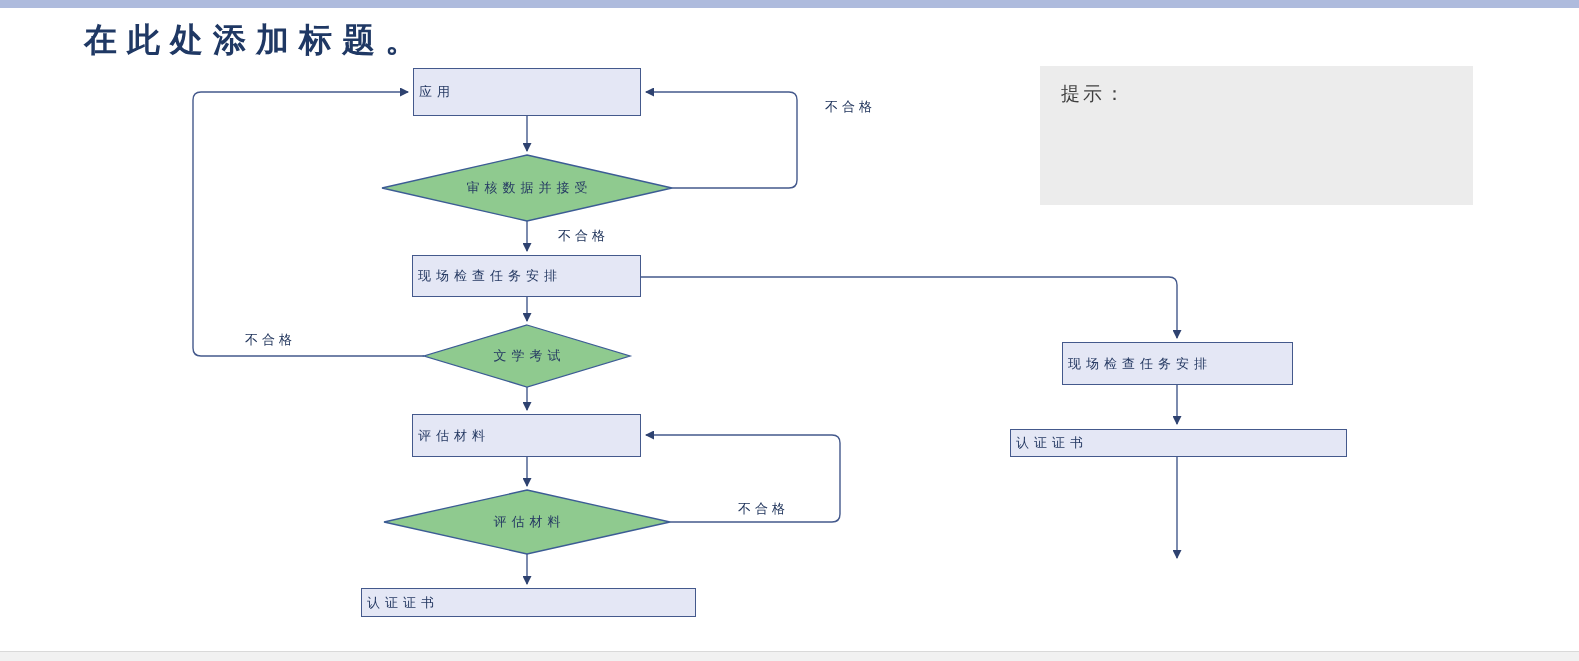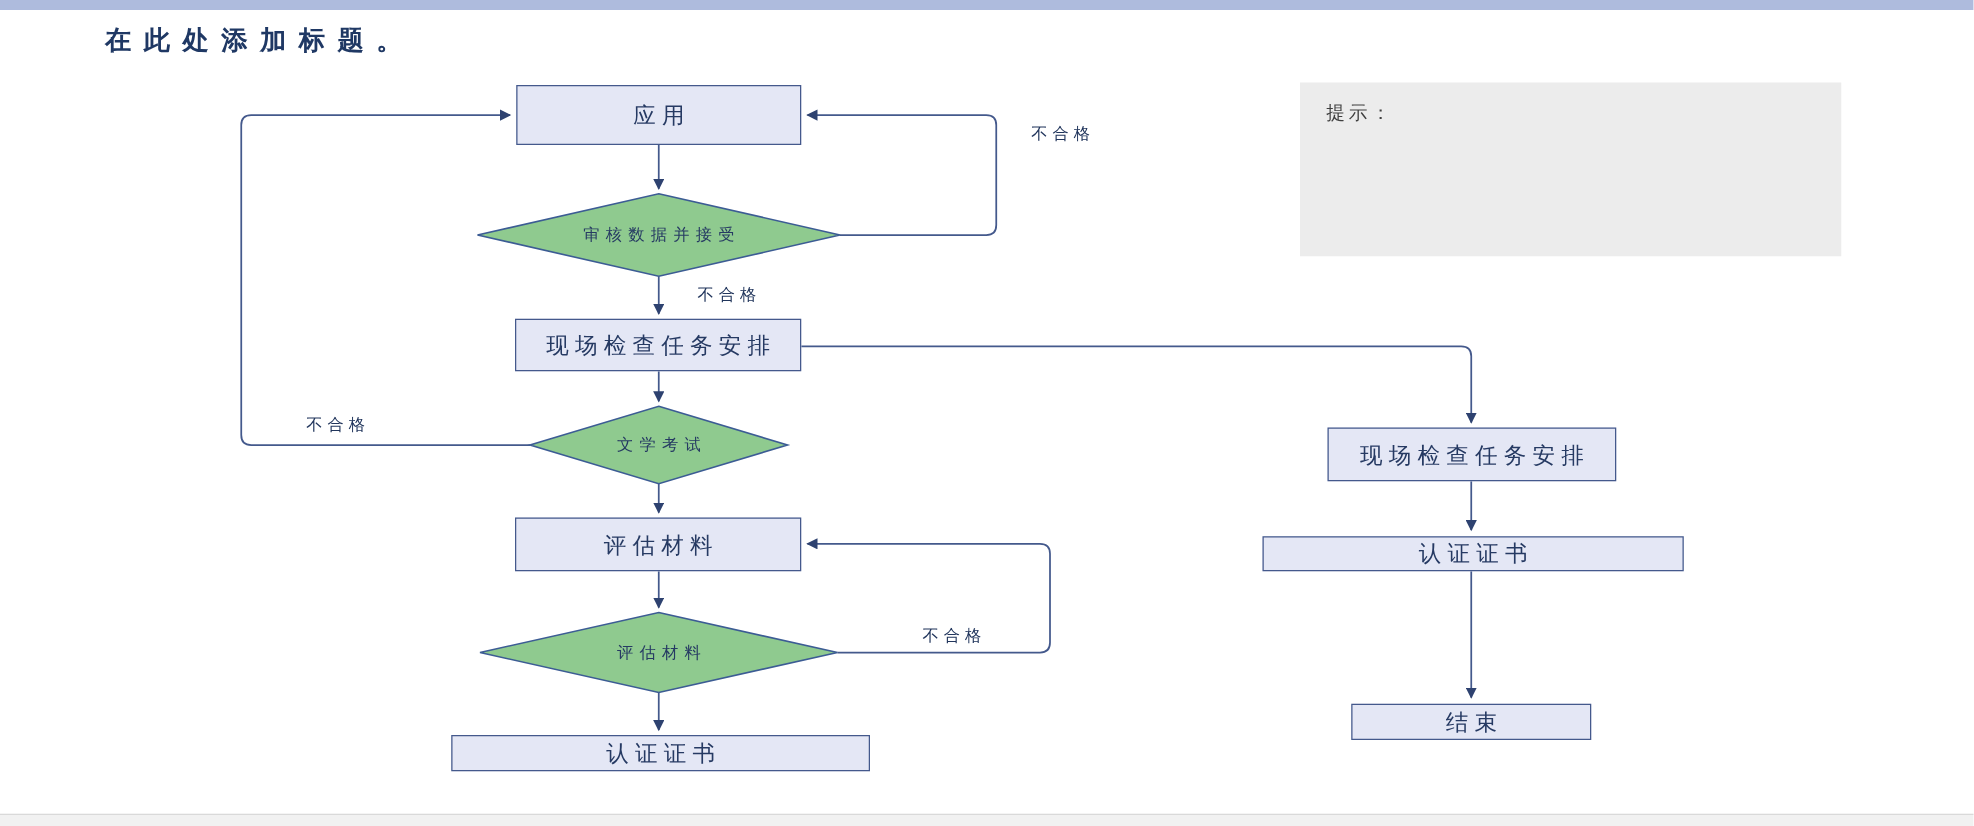--- a/index.html
+++ b/index.html
@@ -11,52 +11,52 @@
     position:absolute;left:0;top:0;width:1579px;height:8px;
     background:var(--topbar,#aebbdd);
   }
   .bottombar{
     position:absolute;left:0;top:651px;width:1579px;height:10px;
     background:var(--bottombar,#f1f1f1);border-top:1px solid #d9d9d9;box-sizing:border-box;
   }
   .title{
     position:absolute;left:84px;top:18px;margin:0;
     font-family:"DejaVu Serif","Liberation Serif",serif;
-    font-size:21px;font-weight:bold;letter-spacing:10px;
+    font-size:33px;font-weight:bold;letter-spacing:10px;
     color:var(--title-color,#1f3864);white-space:nowrap;
   }
   .wires{position:absolute;left:0;top:0;width:1579px;height:661px;}
   .wire{fill:none;stroke:var(--line-color,#44598c);stroke-width:1.4px;}
   .decision{
     fill:var(--decision-fill,#8fca8f);
     stroke:var(--decision-border,#3c5c94);stroke-width:1.3px;
   }
   .process{
     position:absolute;box-sizing:border-box;
     background:var(--process-fill,#e4e7f5);
     border:1.4px solid var(--process-border,#44598c);
-    display:flex;align-items:center;justify-content:center;
-    font-size:18px;letter-spacing:5px;text-indent:5px;
+    display:flex;align-items:center;justify-content:flex-start;
+    font-size:13px;letter-spacing:5px;text-indent:5px;
     color:var(--node-text,#263a63);white-space:nowrap;
   }
   .dlabel{
     position:absolute;display:flex;align-items:center;justify-content:center;
     font-size:13px;letter-spacing:5px;text-indent:5px;
     color:var(--node-text,#263a63);white-space:nowrap;
   }
   .edge-label{
     position:absolute;font-size:13px;letter-spacing:4px;
     color:var(--label-text,#21355c);white-space:nowrap;text-align:center;
   }
   .hint{
     position:absolute;left:1040px;top:66px;width:433px;height:139px;
     box-sizing:border-box;background:var(--hint-bg,#ececec);
     padding:15px 21px 0 21px;color:var(--hint-text,#3f3f3f);
   }
-  .hint-title{font-size:15px;letter-spacing:3px;margin-bottom:13px;}
+  .hint-title{font-size:19px;letter-spacing:3px;margin-bottom:13px;}
   .hint-body{
     font-size:13px;line-height:16.6px;letter-spacing:5.2px;
     text-align:justify;word-break:break-all;
   }
 </style>
 </head>
 <body>
 
 <div class="stage">
 
@@ -103,23 +103,20 @@
   <div class="process" style="left:361px;top:588px;width:335px;height:29px">
     <span>认证证书</span>
   </div>
 
   <div class="process" style="left:1062px;top:342px;width:231px;height:43px">
     <span>现场检查任务安排</span>
   </div>
   <div class="process" style="left:1010px;top:429px;width:337px;height:28px">
     <span>认证证书</span>
   </div>
-  <div class="process" style="left:1081px;top:563px;width:192px;height:29px">
-    <span>结束</span>
-  </div>
 
   <div class="dlabel" style="left:402px;top:174px;width:250px;height:28px">审核数据并接受</div>
   <div class="dlabel" style="left:427px;top:342px;width:200px;height:28px">文学考试</div>
   <div class="dlabel" style="left:402px;top:508px;width:250px;height:28px">评估材料</div>
 
   <div class="edge-label" style="left:825px;top:98px">不合格</div>
   <div class="edge-label" style="left:558px;top:227px">不合格</div>
   <div class="edge-label" style="left:245px;top:331px">不合格</div>
   <div class="edge-label" style="left:738px;top:500px">不合格</div>
 

